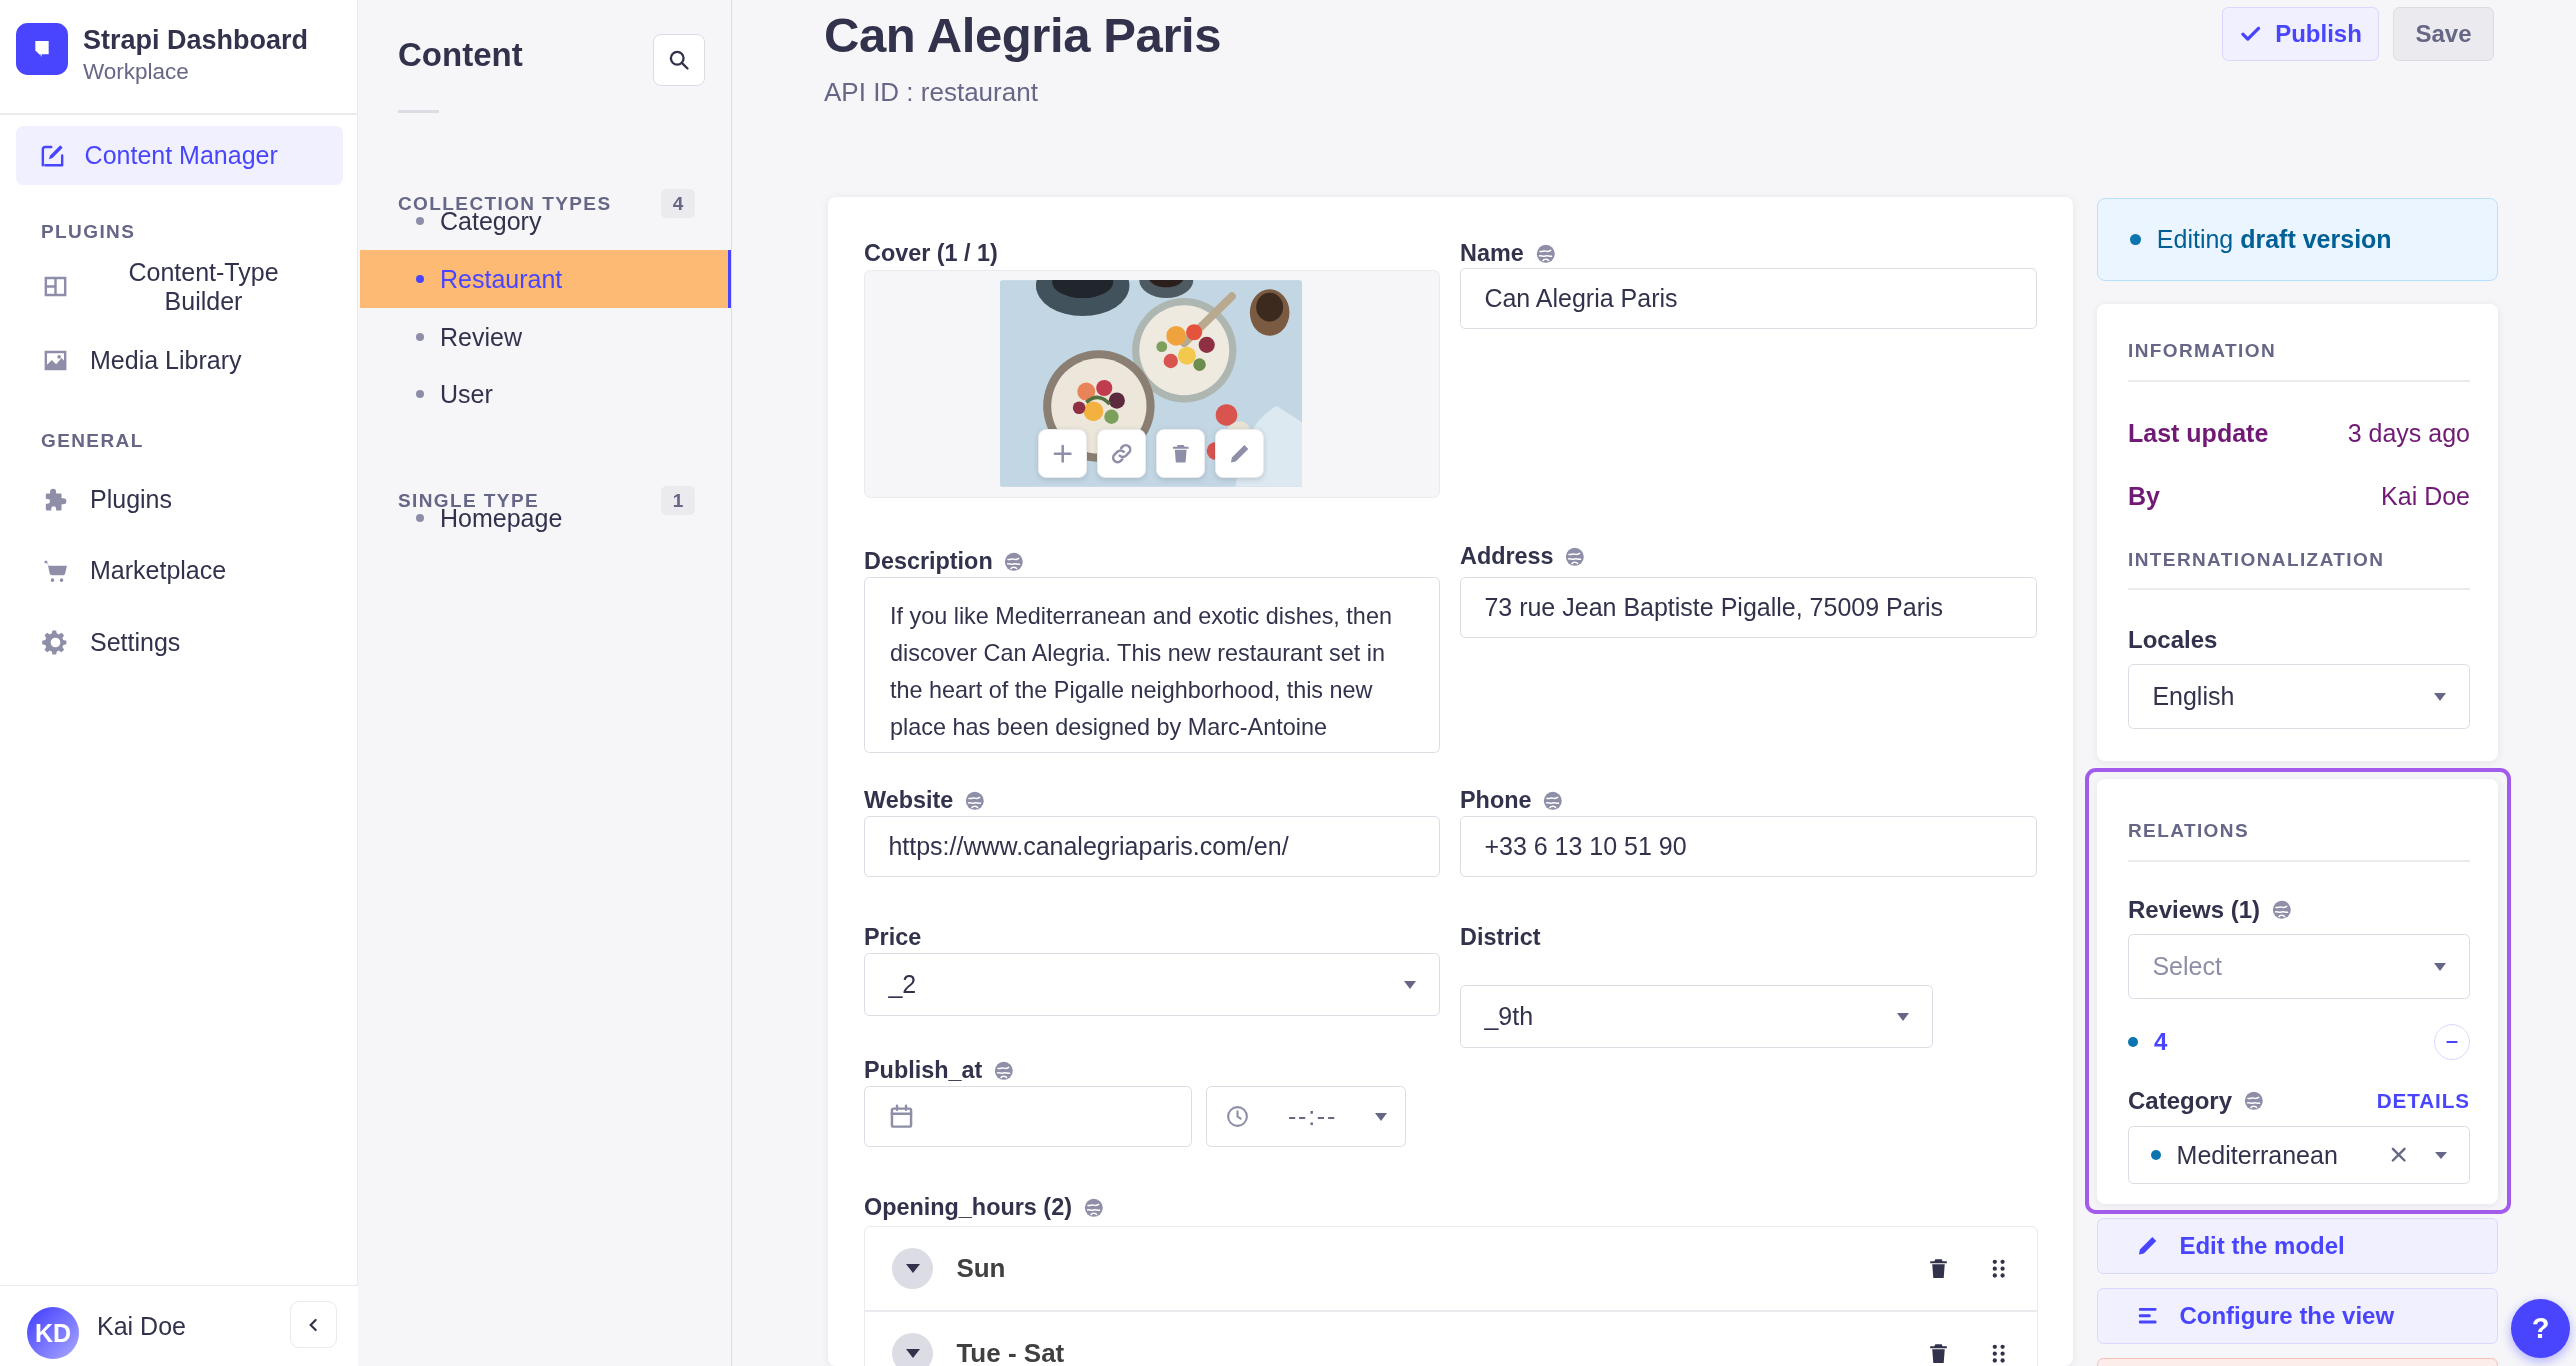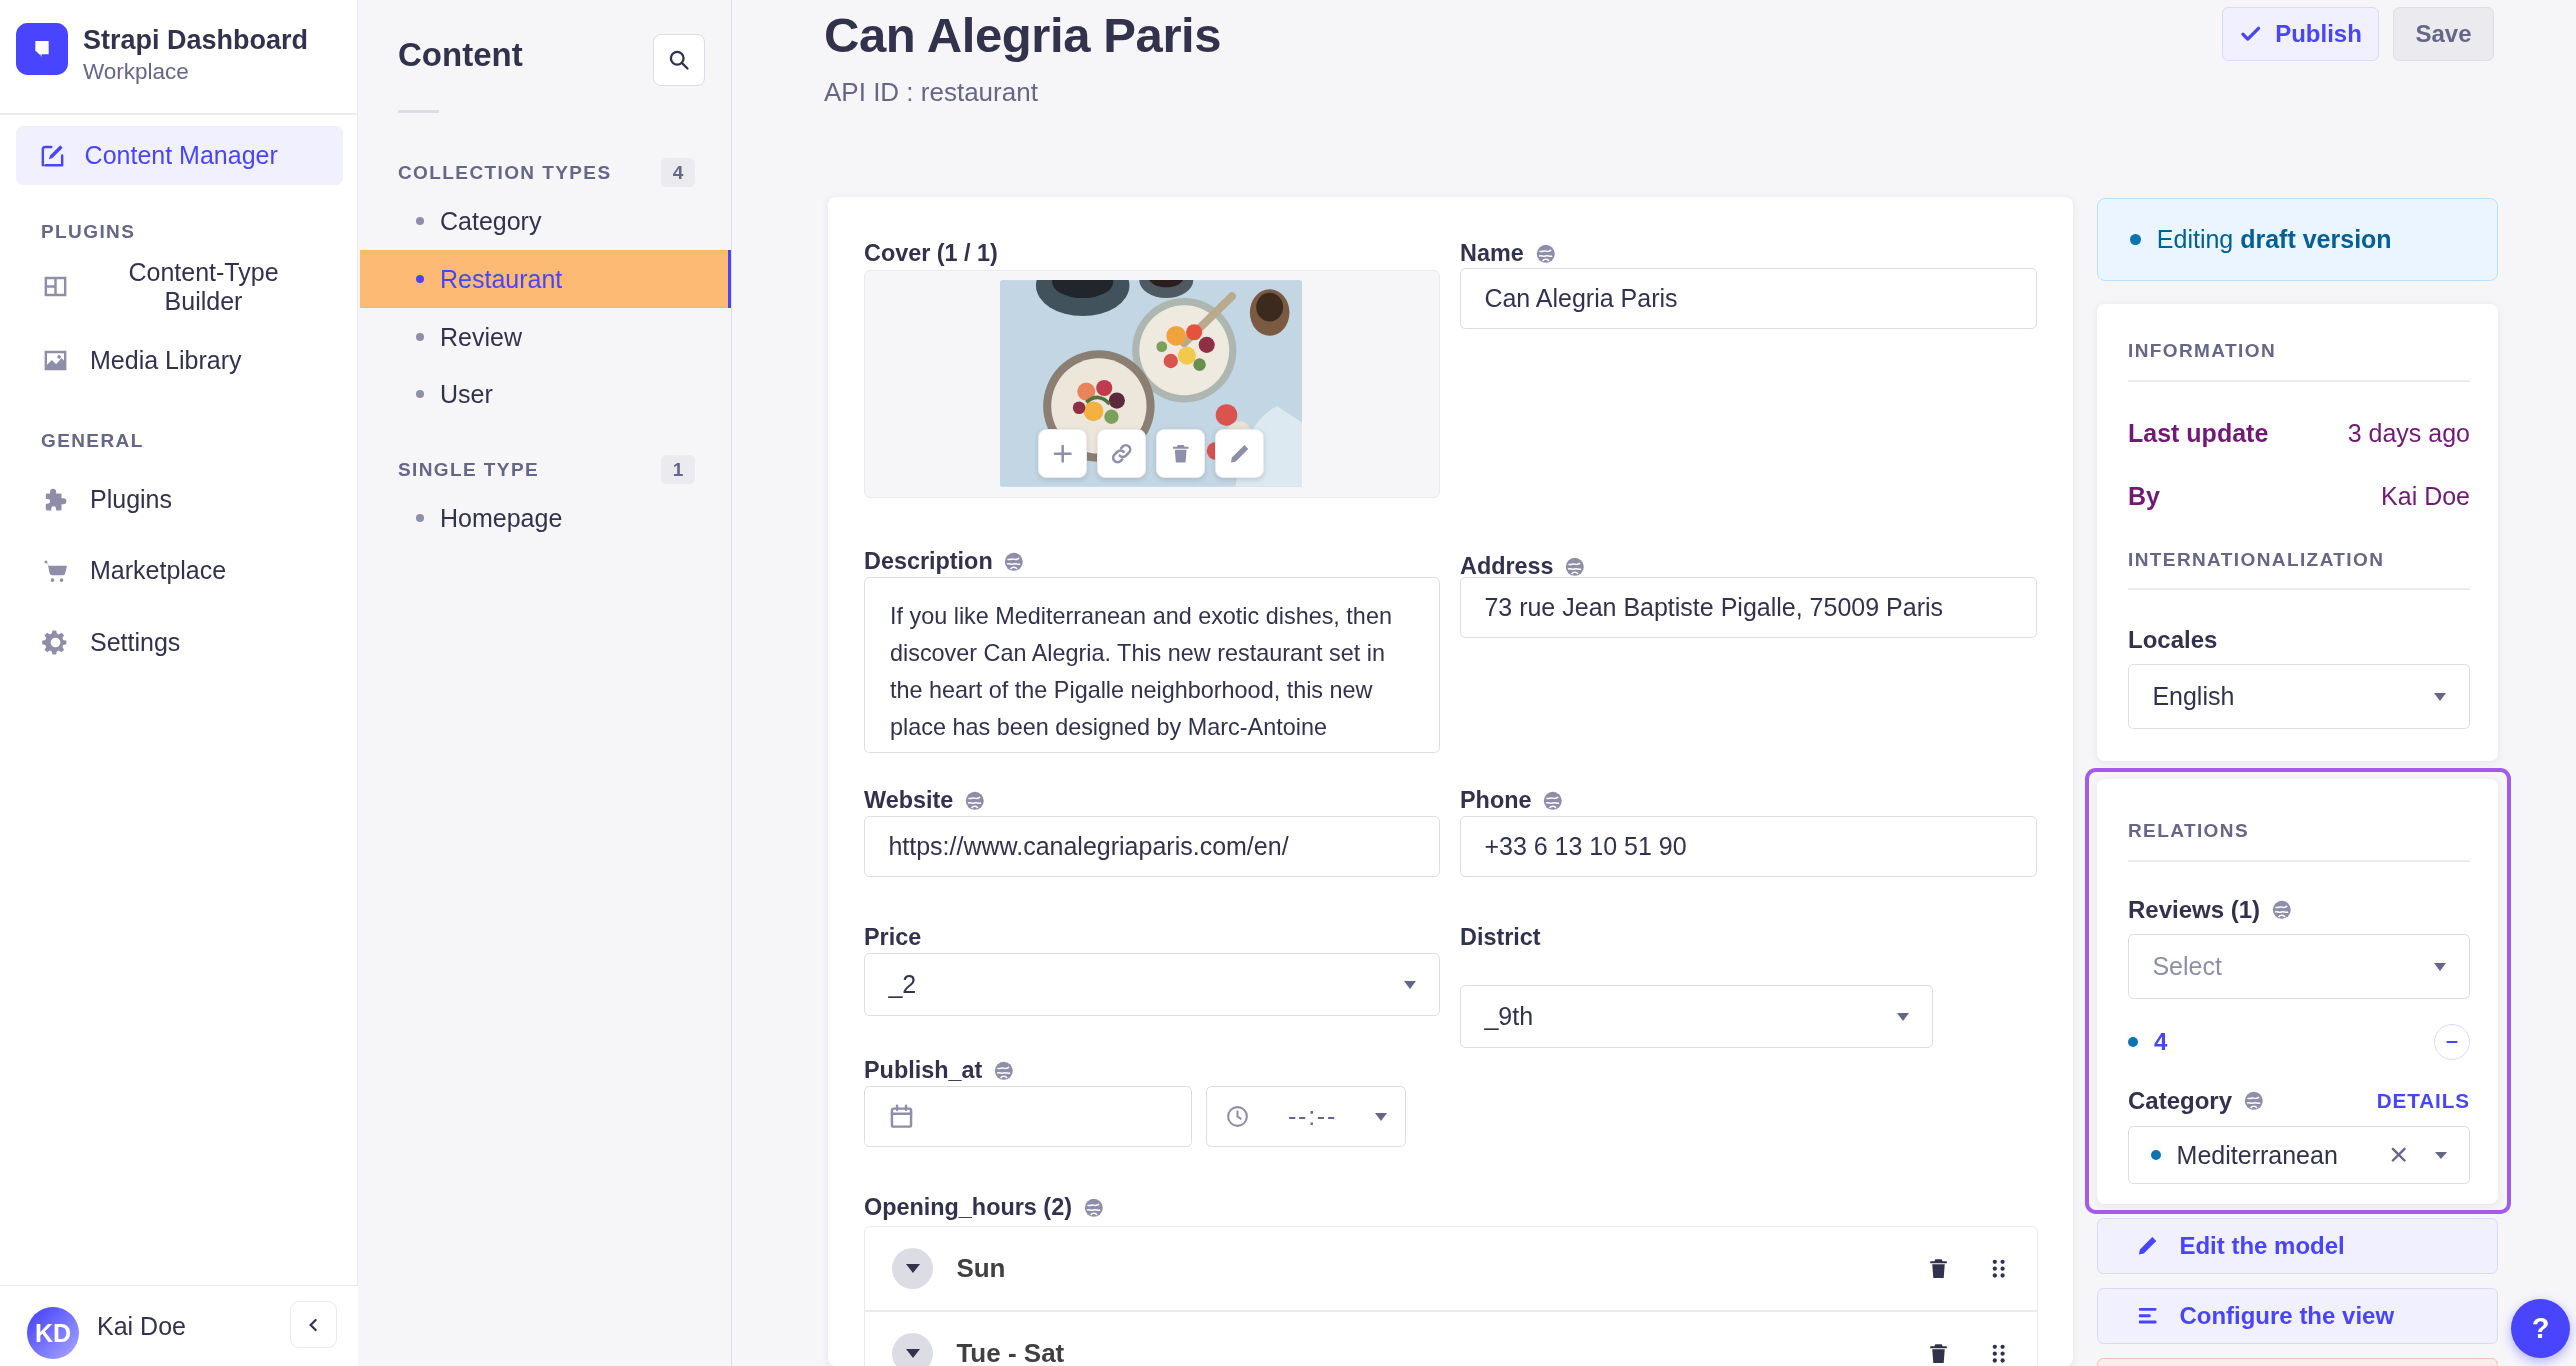--- a/index.html
+++ b/index.html
@@ -21,21 +21,21 @@
   #sb-footer { left:0; top:1285px; width:358px; height:81px; border-top:1.8px solid #EAEAEF; background:#fff; }
   .avatar { left:27px; top:21px; width:52px; height:52px; border-radius:50%; background:linear-gradient(135deg,#4945FF 10%,#A5A4FF 95%); color:#fff; font-size:25px; font-weight:700; display:flex; align-items:center; justify-content:center; }
   .username { left:97px; top:26px; font-size:25px; font-weight:500; color:#32324D; }
   .collapse-btn { left:290px; top:15.3px; width:47px; height:47px; background:#fff; border:1.8px solid #EAEAEF; border-radius:9px; display:flex; align-items:center; justify-content:center; font-size:27px; color:#32324D; cursor:pointer; }
 
   
   #panel { left:360px; top:0; width:372px; height:1366px; background:#F6F6F9; border-right:1.8px solid #DCDCE4; }
   .panel-title { left:38px; top:36px; font-size:33px; font-weight:700; color:#32324D; }
   .search-btn { left:293px; top:34px; width:52px; height:52px; background:#fff; border:1.8px solid #DCDCE4; border-radius:8px; display:flex; align-items:center; justify-content:center; cursor:pointer; color:#32324D; }
   .mini-divider { left:38px; top:110px; width:41px; height:2.7px; background:#DCDCE4; }
-  .type-head { left:38px; width:297px; display:flex; justify-content:space-between; align-items:center; }
+  .type-head { left:38px; width:297px; display:flex; justify-content:space-between; align-items:center;margin-top:31px; }
   .badge { background:#EAEAEF; border-radius:5.4px; padding:3.6px 11.7px; font-size:19px; font-weight:600; color:#666687; }
   .ct-row { left:0; width:371px; height:58px; display:flex; align-items:center; gap:16px; padding-left:56px; font-size:25px; color:#32324D; cursor:pointer; }
   .ct-row .dot { width:8px; height:8px; border-radius:50%; background:#8E8EA9; }
   .ct-row.sel { background:#fdba74; color:#4945FF; border-right:3.6px solid #4945FF; font-weight:500; }
   .ct-row.sel .dot { background:#4945FF; }
 
   
   .page-title { left:824px; top:7.2px; font-size:49px; font-weight:800; color:#32324D; letter-spacing:-0.4px; }
   .api-id { left:824px; top:77px; font-size:26px; color:#666687; }
   .btn { display:flex; align-items:center; justify-content:center; gap:12.6px; border-radius:6.3px; font-weight:700; cursor:pointer; }
@@ -304,21 +304,21 @@
             <circle cx="12" cy="12" r="10" fill="#8E8EA9"></circle>
             <path d="M5 9c2.5 1.5 4.5-1 7 0s4 .3 6-1M4.5 14.5c2.5-1 4.5 1 7 0s5 1 7.5 0M8.5 20c1.5-2.5 5.5-2.5 7 0" stroke="#fff" stroke-width="1.7" fill="none"></path>
           </svg>
       </span>
     </div>
     <div class="abs desc-area">If you like Mediterranean and exotic dishes, then
 discover Can Alegria. This new restaurant set in
 the heart of the Pigalle neighborhood, this new
 place has been designed by Marc-Antoine</div>
 
-    <div class="abs f-label" style="left:632px;top:356px">
+    <div class="abs f-label" style="left:632px;top:346px">
       <span>Address</span>
       <span class="globe">
         <svg width="21.6" height="21.6" viewBox="0 0 24 24">
             <circle cx="12" cy="12" r="10" fill="#8E8EA9"></circle>
             <path d="M5 9c2.5 1.5 4.5-1 7 0s4 .3 6-1M4.5 14.5c2.5-1 4.5 1 7 0s5 1 7.5 0M8.5 20c1.5-2.5 5.5-2.5 7 0" stroke="#fff" stroke-width="1.7" fill="none"></path>
           </svg>
       </span>
     </div>
     <input class="abs inp" style="left: 632px; top: 380px; width: 577px;" value="73 rue Jean Baptiste Pigalle, 75009 Paris">
 

